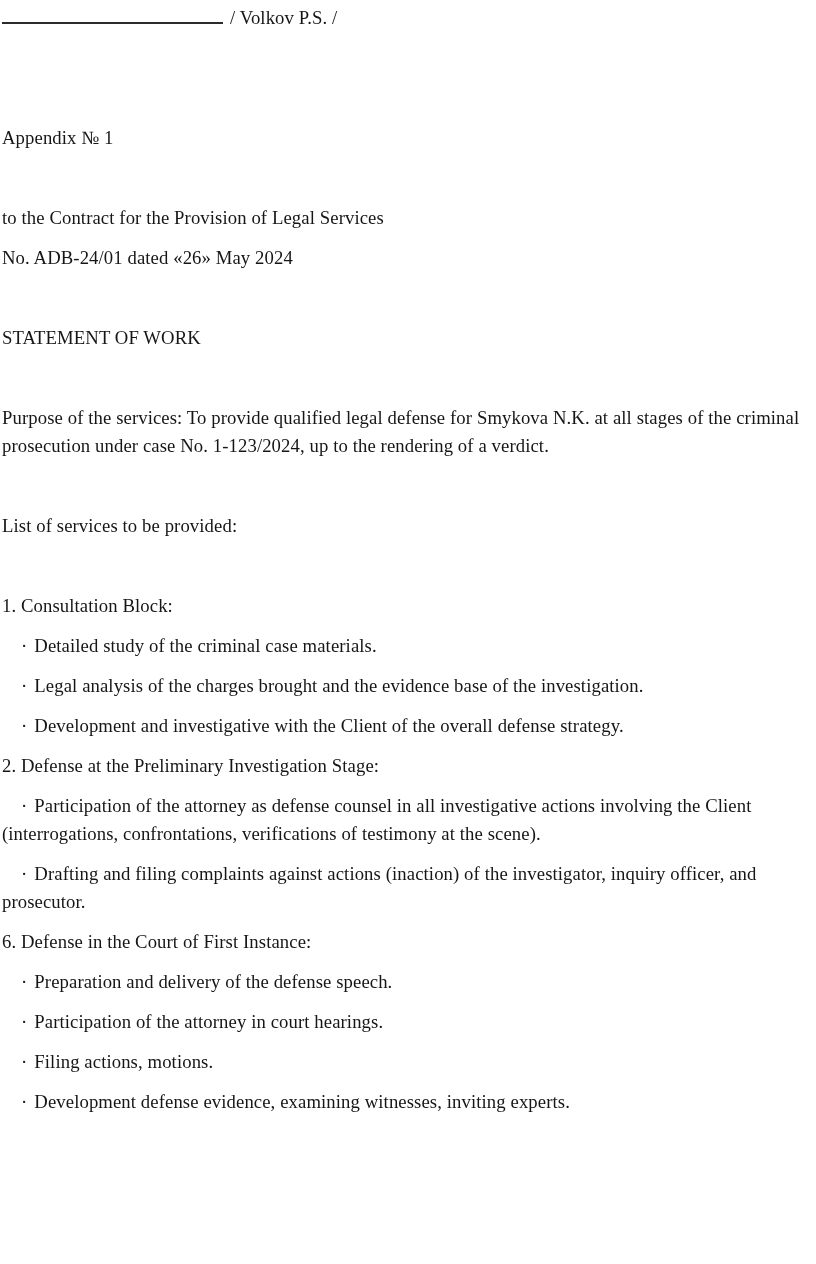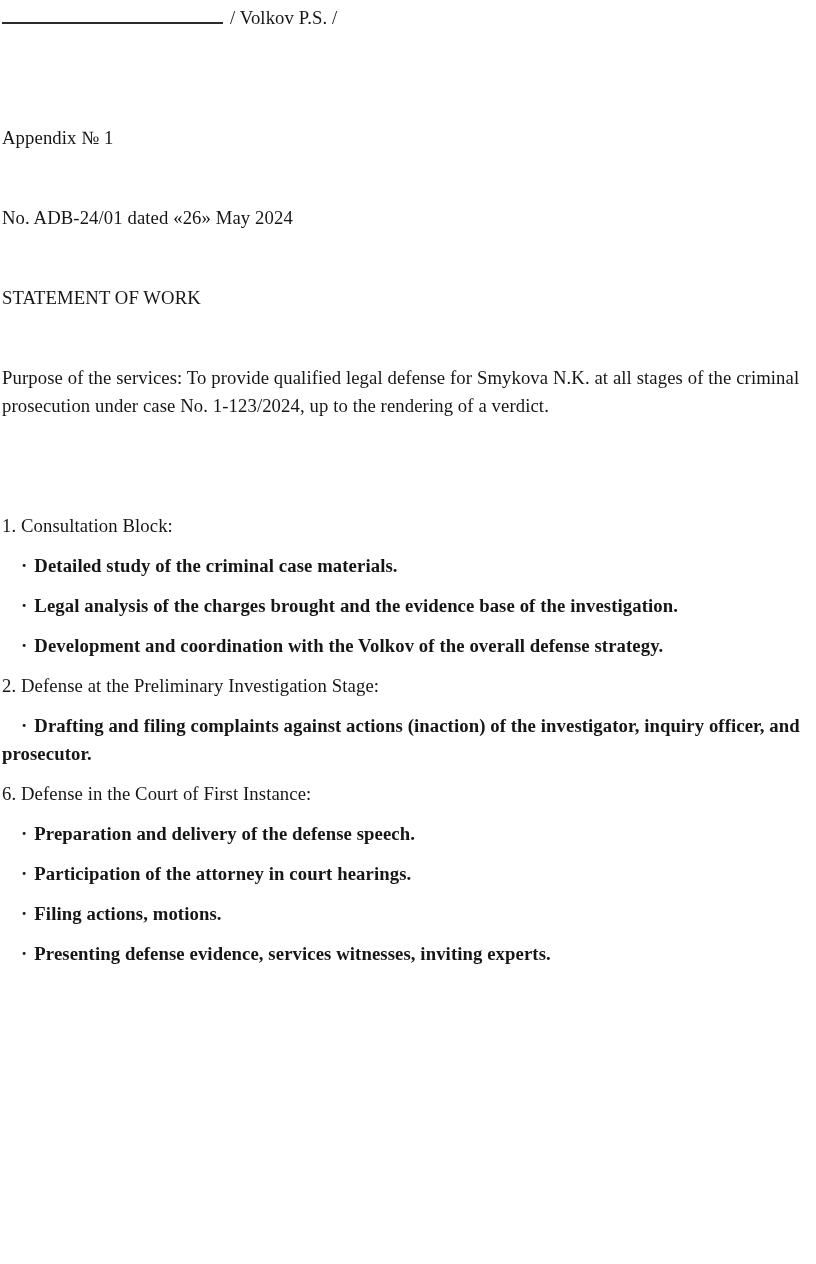--- a/index.html
+++ b/index.html
@@ -23,21 +23,20 @@
   p {
     margin: 0 0 12px 0;
     line-height: 28px;
     letter-spacing: 0.1px;
   }
   p.blank {
     height: 28px;
   }
   p.bullet-item {
     text-indent: 19px;
-    font-weight: bold;
   }
   .bullet-marker {
     display: inline;
     margin-right: 7px;
   }
   .sig-line {
     display: inline-block;
     width: 221px;
     height: 19px;
     border-bottom: 2px solid #2b2b2b;
@@ -55,54 +54,57 @@
   <p><span class="sig-line"></span><span class="sig-name">/ Volkov P.S. /</span></p>
 
 
   <p class="blank"></p>
   <p class="blank"></p>
 
   <p>Appendix № 1</p>
 
   <p class="blank"></p>
 
+  <p>to the Contract for the Provision of Legal Services</p>
 
   <p>No. ADB-24/01 dated «26» May 2024</p>
 
   <p class="blank"></p>
 
   <p>STATEMENT OF WORK</p>
 
   <p class="blank"></p>
 
   <p>Purpose of the services: To provide qualified legal defense for Smykova N.K. at all stages of the criminal prosecution under case No. 1-123/2024, up to the rendering of a verdict.</p>
 
   <p class="blank"></p>
 
+  <p>List of services to be provided:</p>
 
   <p class="blank"></p>
 
   <p>1. Consultation Block:</p>
 
   <p class="bullet-item"><span class="bullet-marker">·</span><span>Detailed study of the criminal case materials.</span></p>
 
   <p class="bullet-item"><span class="bullet-marker">·</span><span>Legal analysis of the charges brought and the evidence base of the investigation.</span></p>
 
-  <p class="bullet-item"><span class="bullet-marker">·</span><span>Development and coordination with the Volkov of the overall defense strategy.</span></p>
+  <p class="bullet-item"><span class="bullet-marker">·</span><span>Development and investigative with the Client of the overall defense strategy.</span></p>
 
   <p>2. Defense at the Preliminary Investigation Stage:</p>
 
+  <p class="bullet-item"><span class="bullet-marker">·</span><span>Participation of the attorney as defense counsel in all investigative actions involving the Client (interrogations, confrontations, verifications of testimony at the scene).</span></p>
 
 
   <p class="bullet-item"><span class="bullet-marker">·</span><span>Drafting and filing complaints against actions (inaction) of the investigator, inquiry officer, and prosecutor.</span></p>
 
   <p>6. Defense in the Court of First Instance:</p>
 
   <p class="bullet-item"><span class="bullet-marker">·</span><span>Preparation and delivery of the defense speech.</span></p>
 
   <p class="bullet-item"><span class="bullet-marker">·</span><span>Participation of the attorney in court hearings.</span></p>
 
   <p class="bullet-item"><span class="bullet-marker">·</span><span>Filing actions, motions.</span></p>
 
-  <p class="bullet-item"><span class="bullet-marker">·</span><span>Presenting defense evidence, services witnesses, inviting experts.</span></p>
+  <p class="bullet-item"><span class="bullet-marker">·</span><span>Development defense evidence, examining witnesses, inviting experts.</span></p>
 
 
 </div>
 
 </body></html>

